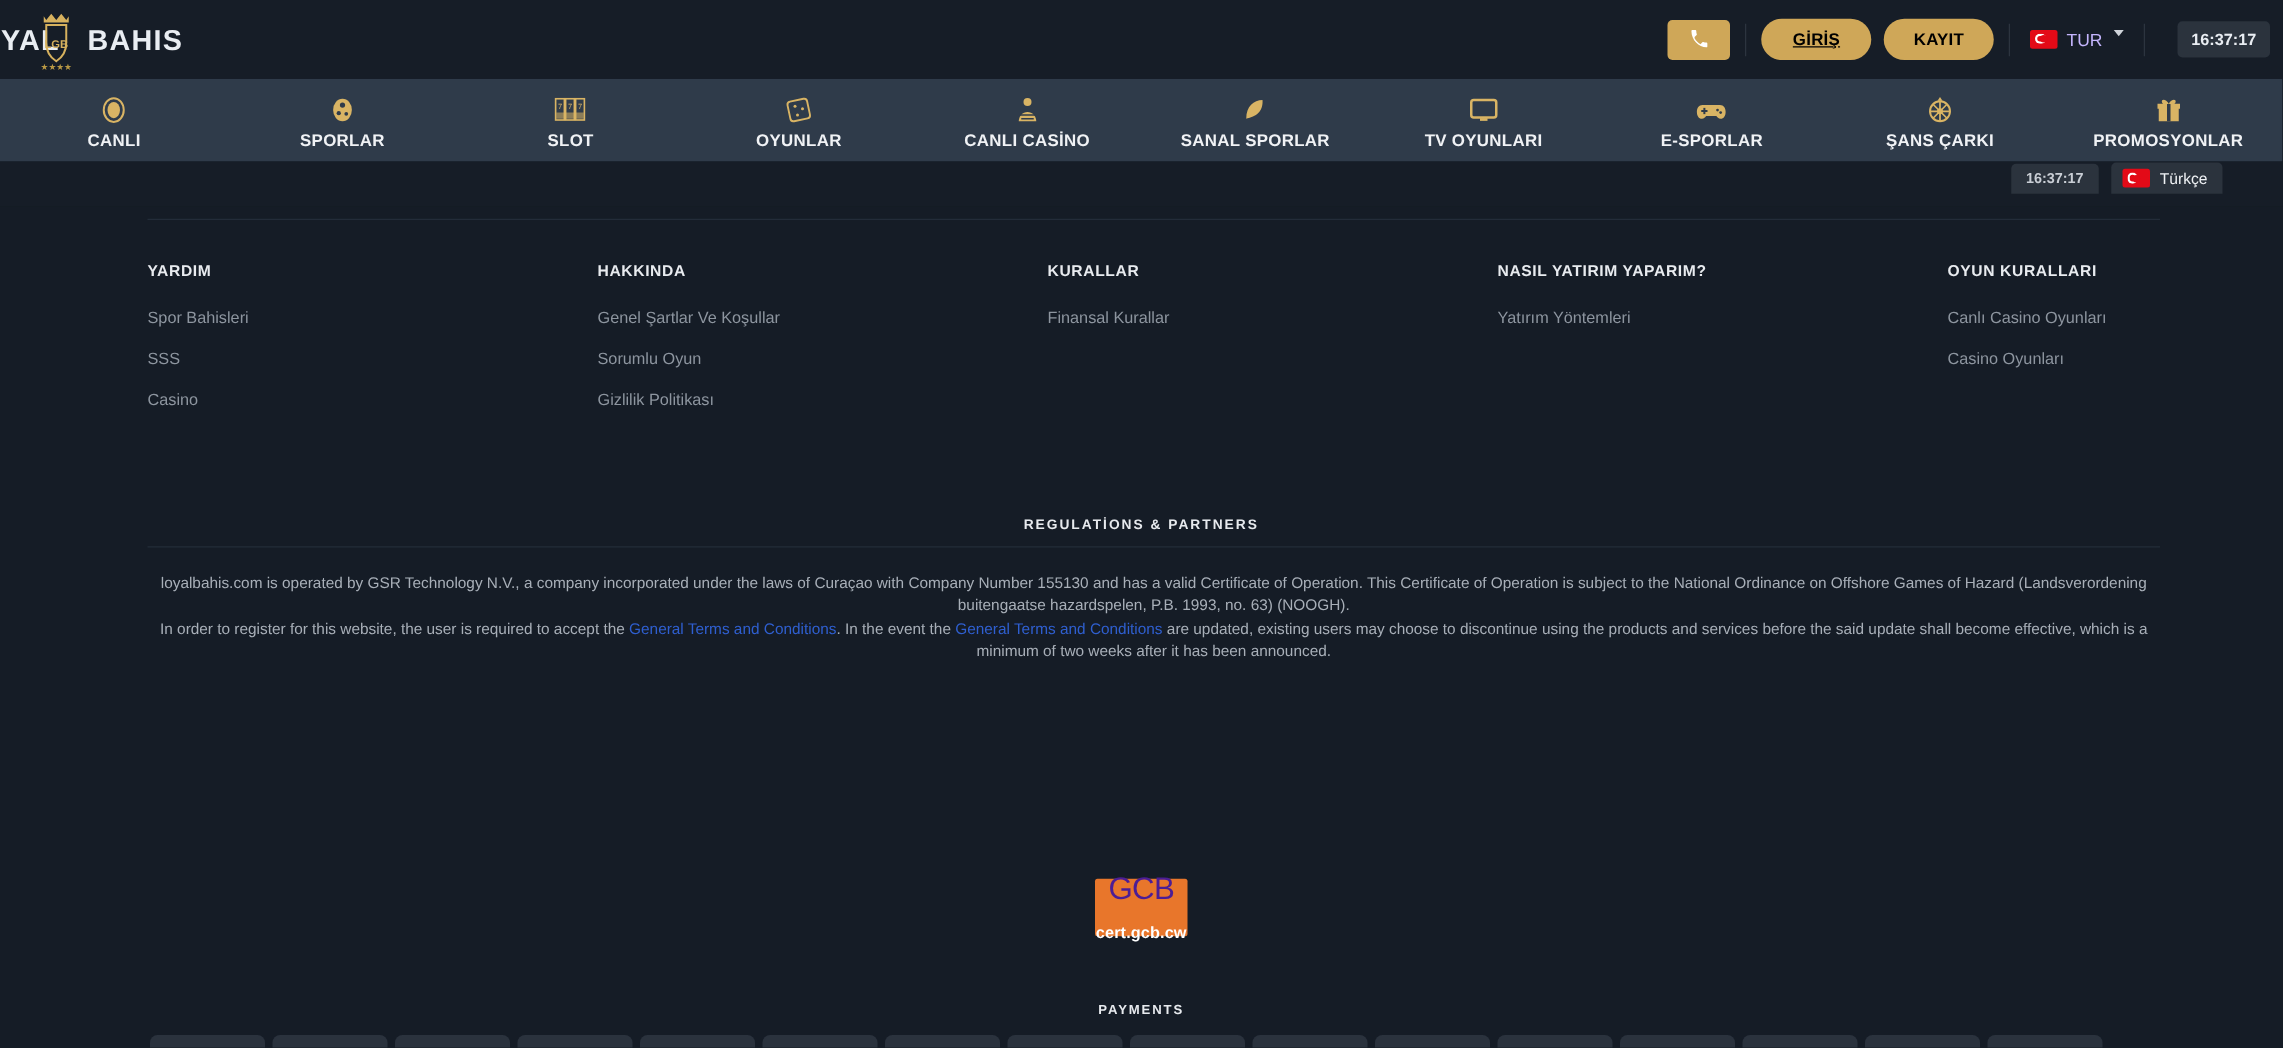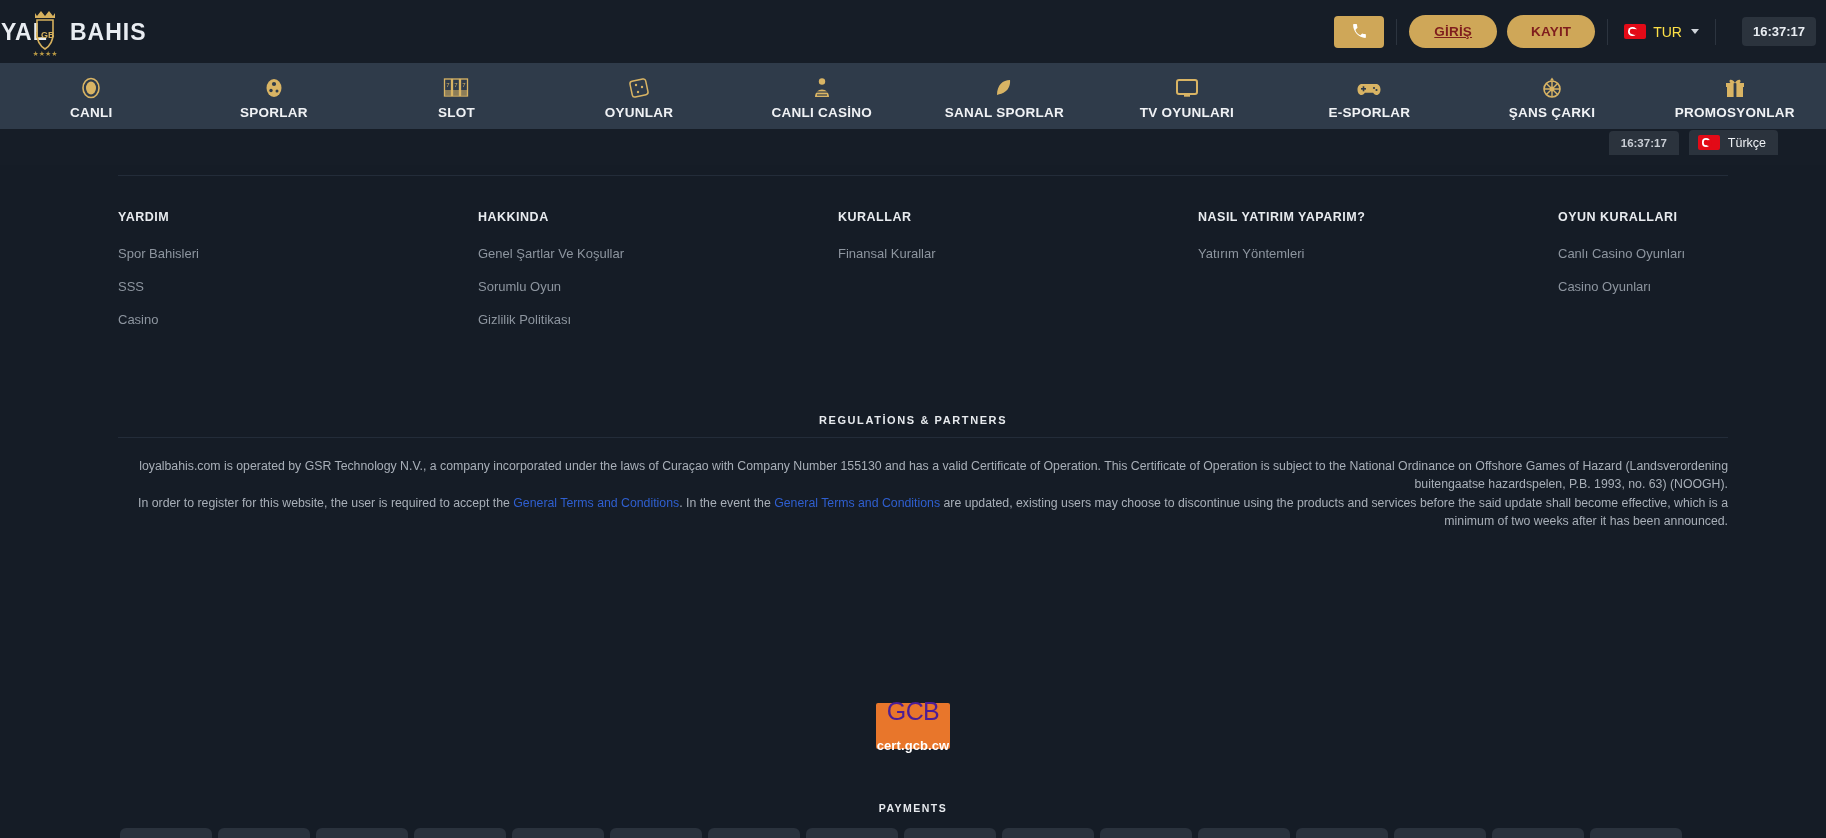--- a/index.html
+++ b/index.html
@@ -36,30 +36,30 @@
   .btn-phone {
     width: 50px; height: 32px;
     background: #cfa758; border: none; border-radius: 4px;
     display: flex; align-items: center; justify-content: center;
     cursor: pointer;
   }
   .vdiv { width: 1px; height: 26px; background: #2c343f; margin: 0 12px; }
   .btn-pill {
     height: 33px; min-width: 88px; padding: 0 18px;
     background: #cfa758; border: none; border-radius: 17px;
-    color: #7f1d1d; font-size: 13.5px; font-weight: 700;
+    color: #000000; font-size: 13.5px; font-weight: 700;
     letter-spacing: .2px;
     display: flex; align-items: center; justify-content: center;
     cursor: pointer;
     text-align: right;
   }
   .btn-pill.is-login { text-decoration: underline; margin-right: 10px; }
   .lang-sel {
-    display: flex; align-items: center; gap: 7px;
-    color: #fde047; font-size: 14px; cursor: pointer;
+    display: flex; align-items: flex-start; gap: 7px;
+    color: #c4b5fd; font-size: 14px; cursor: pointer;
     padding: 0 4px;
   }
   .flag-tr {
     width: 22px; height: 15px; background: #e30a17;
     border-radius: 2px; position: relative; overflow: hidden;
     display: inline-block;
   }
   .flag-tr::before {
     content: ""; position: absolute; left: 4px; top: 3.2px;
     width: 8.5px; height: 8.5px; border-radius: 50%;
@@ -162,21 +162,21 @@
   .hr-mid {
     position: absolute; top: 272px; left: 118px;
     width: 1610px; height: 1px; background: #232c39;
   }
   .legal {
     position: absolute; top: 292px; left: 118px;
     width: 1610px; text-align: center;
     color: #a8afb8; font-size: 12.3px; line-height: 18px;
   }
   .legal a { color: #2f5fd0; text-decoration: none; cursor: pointer; }
-  .legal p { margin-bottom: 1px; text-align: right; }
+  .legal p { margin-bottom: 1px; }
 
   .gcb {
     position: absolute; top: 538px; left: 876px;
     width: 74px; height: 46px; background: #e8762b;
     border-radius: 2px;
     display: flex; flex-direction: column;
     align-items: center; justify-content: center;
     cursor: pointer;
   }
   .gcb .g1 {

